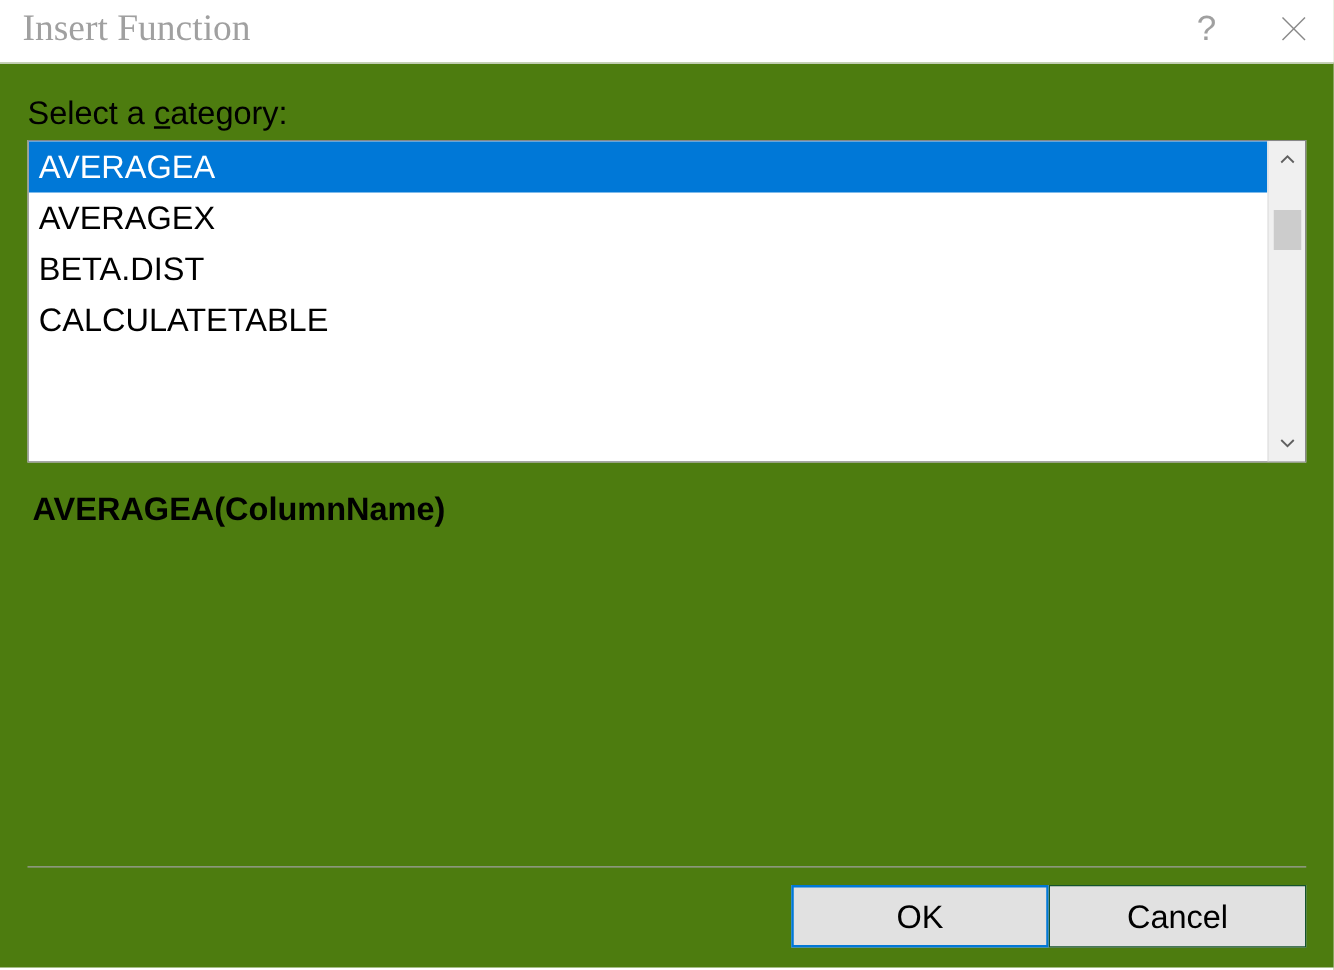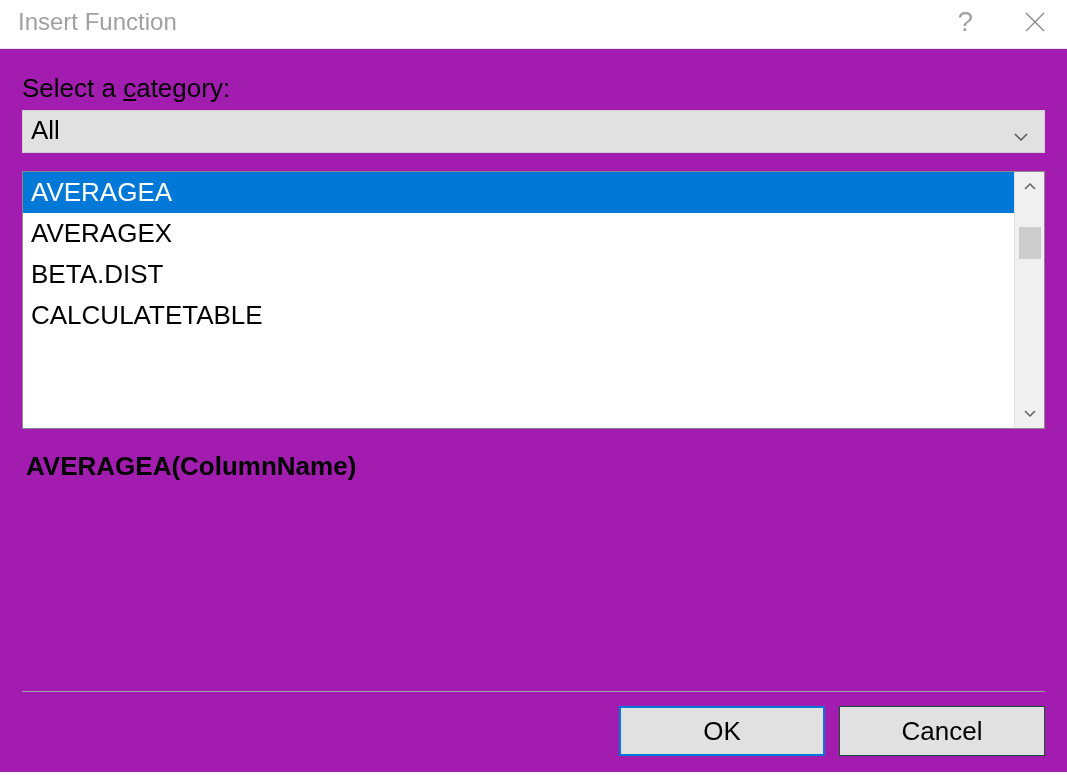--- a/index.html
+++ b/index.html
@@ -15,23 +15,24 @@
       overflow: hidden;
     }
     .titlebar {
       display: flex;
       align-items: center;
       justify-content: space-between;
       padding: 6px 18px 10px 18px;
       background: #ffffff;
     }
     .titlebar-title {
-      font-size: 24px;
+      font-size: 30px;
       color: #a0a0a0;
       font-weight: 400;
+      font-family: Liberation Serif, serif;
     }
     .titlebar-controls {
       display: flex;
       gap: 48px;
       align-items: center;
     }
     .help-icon {
       font-size: 28px;
       color: #a0a0a0;
       cursor: pointer;
@@ -42,21 +43,21 @@
       height: 28px;
       display: flex;
       align-items: center;
       justify-content: center;
     }
     .close-icon svg {
       stroke: #888888;
       stroke-width: 1.2;
     }
     .content {
-      background: #a21caf;
+      background: #4d7c0f;
       padding: 24px 22px 16px 22px;
       border-top: 1px solid #e8e8e8;
       height: calc(100% - 52px);
       display: flex;
       flex-direction: column;
     }
     .label {
       font-size: 26px;
       color: #000000;
       margin-bottom: 6px;
@@ -149,21 +150,20 @@
       line-height: 1.35;
     }
     .separator {
       border: none;
       border-top: 1px solid #a0a0a0;
       margin: 14px 0 14px 0;
     }
     .button-row {
       display: flex;
       justify-content: flex-end;
-      gap: 14px;
     }
     .dialog-button {
       width: 206px;
       height: 50px;
       font-size: 26px;
       font-family: inherit;
       background: #e1e1e1;
       border: 1px solid #14532d;
       cursor: pointer;
     }
@@ -189,28 +189,20 @@
     </div>
   </div>
 </div>
 
 <div class="content">
 
   <div class="label">
     <span>Select a </span><span class="underline">c</span><span>ategory:</span>
   </div>
 
-  <div class="select-category">
-    <span>All</span>
-    <span class="chevron-down">
-      <svg viewBox="0 0 18 18" width="18" height="18">
-          <polyline points="3,6 9,12 15,6"></polyline>
-        </svg>
-    </span>
-  </div>
 
 
   <div class="function-listbox">
     <div class="function-items">
       <div class="function-item selected">AVERAGEA</div>
       <div class="function-item">AVERAGEX</div>
       <div class="function-item">BETA.DIST</div>
       <div class="function-item">CALCULATETABLE</div>
     </div>
     <div class="scrollbar">

